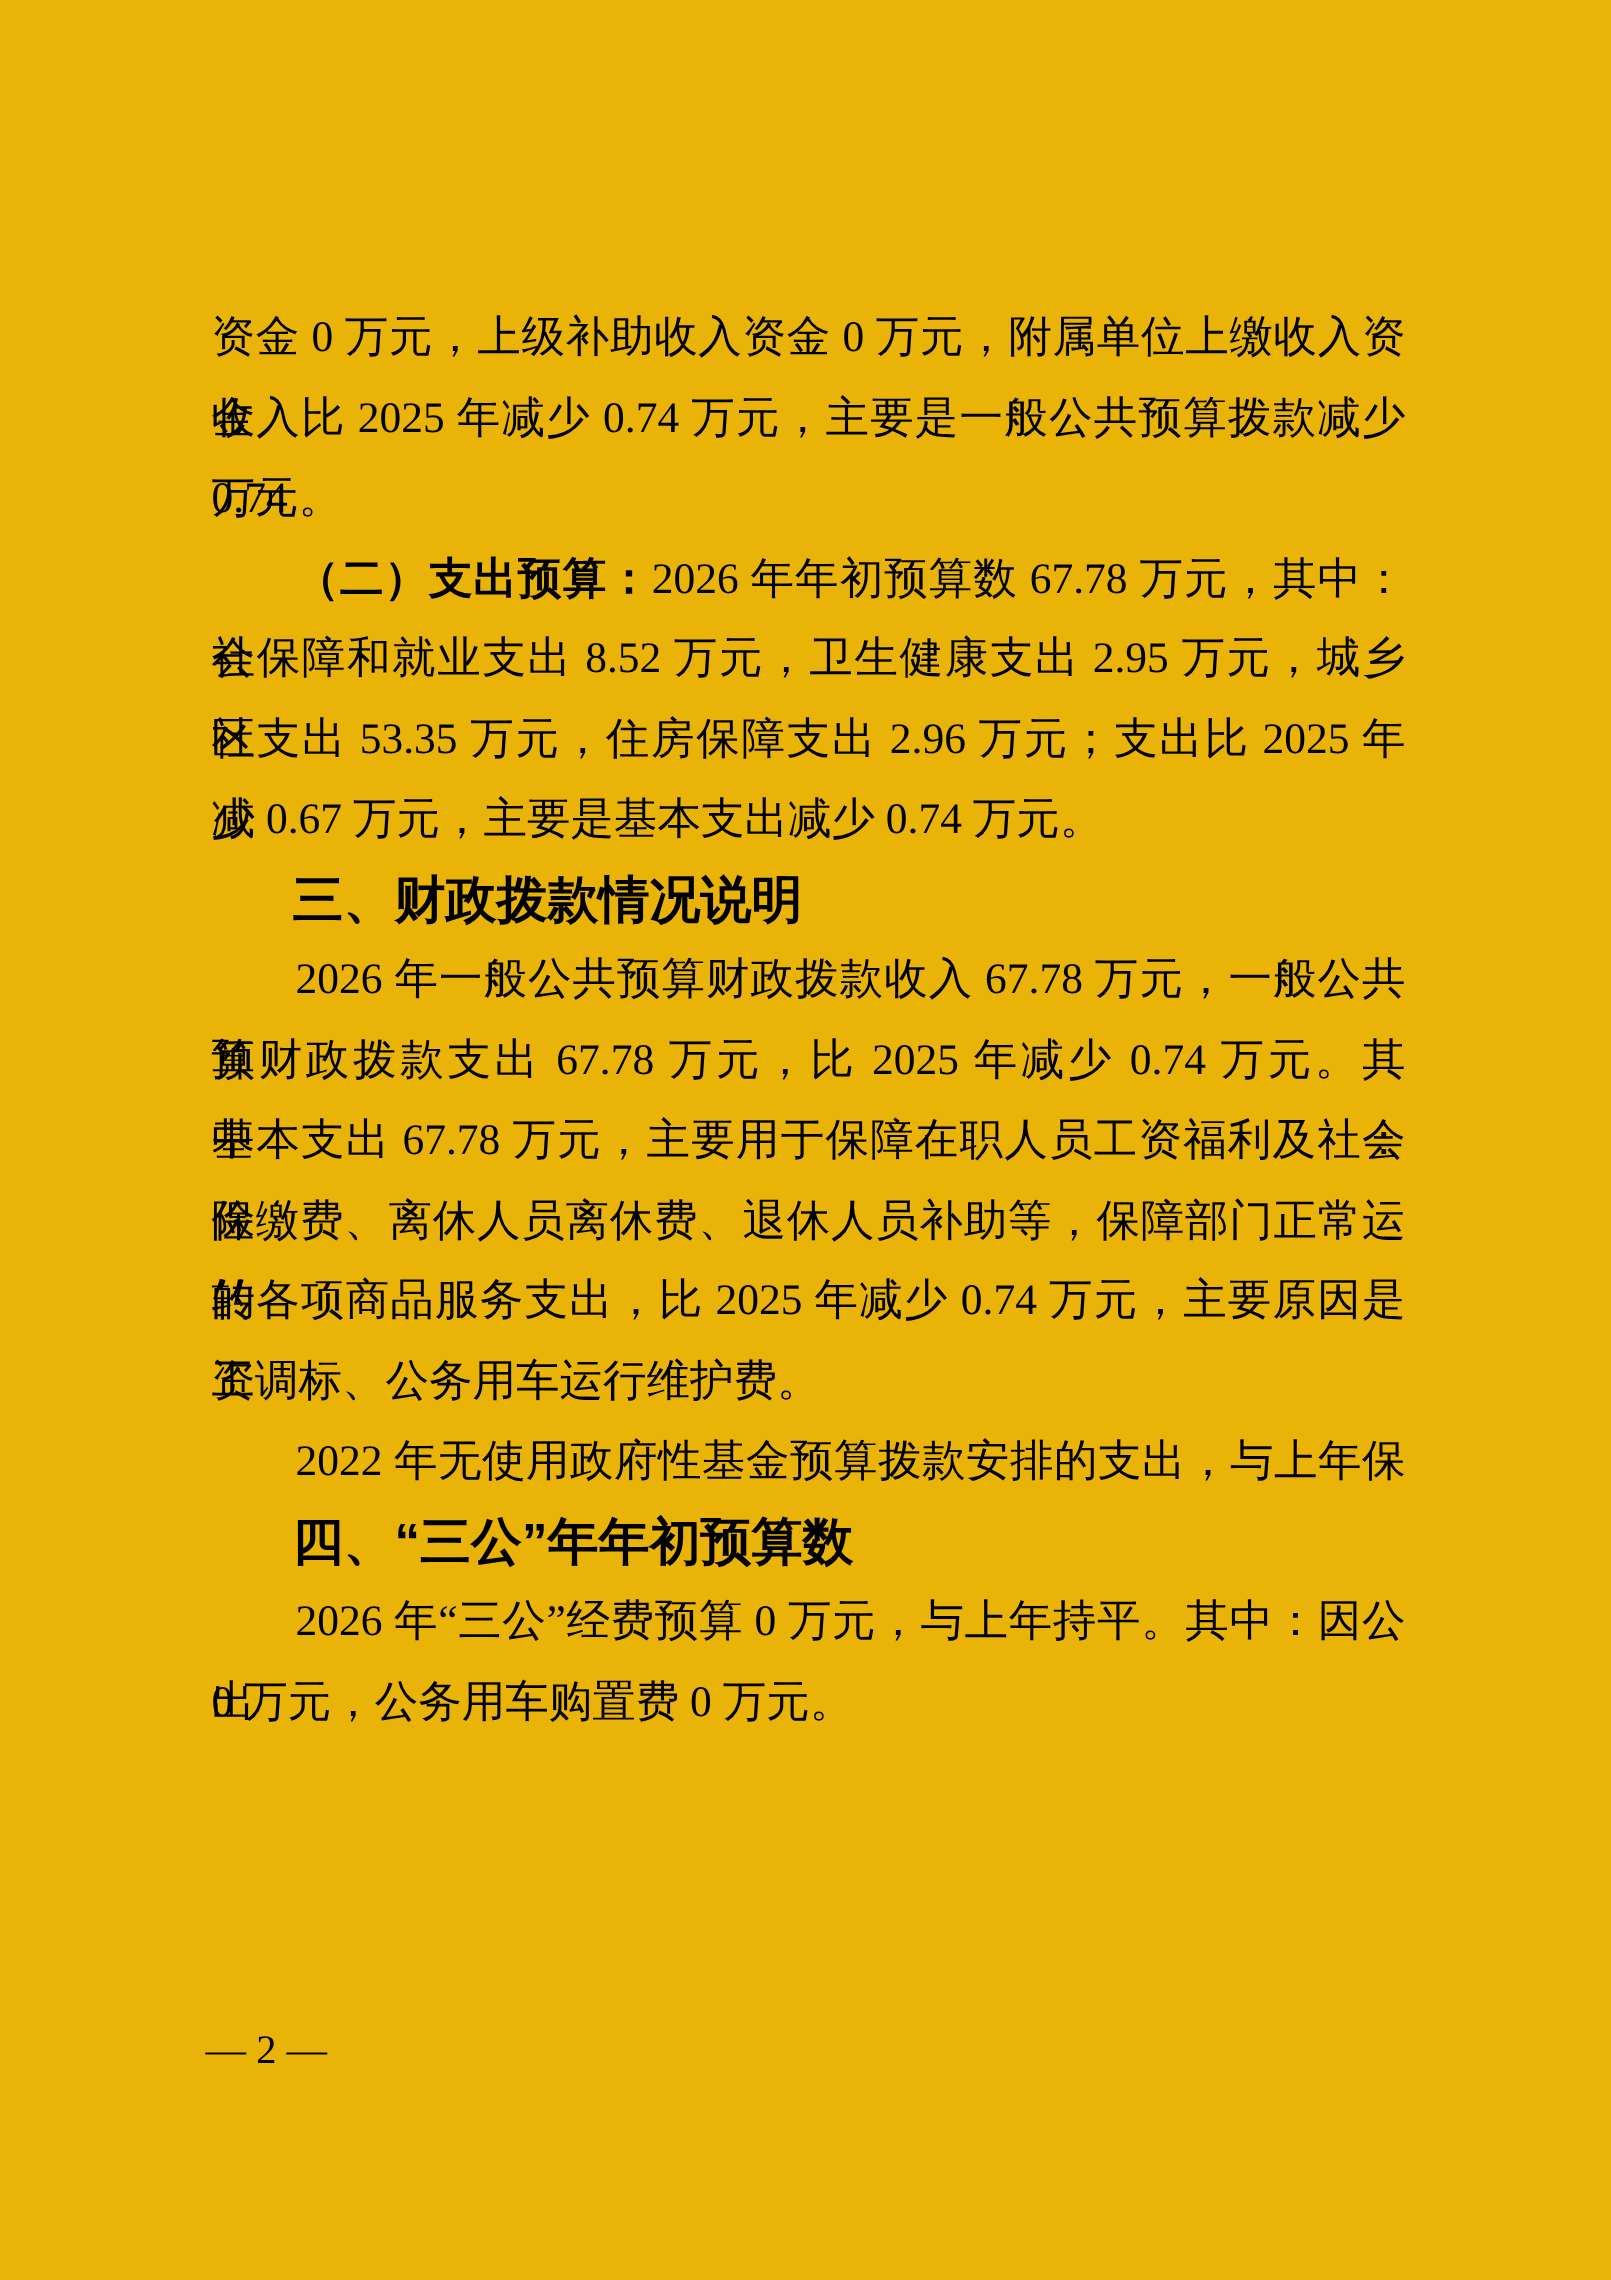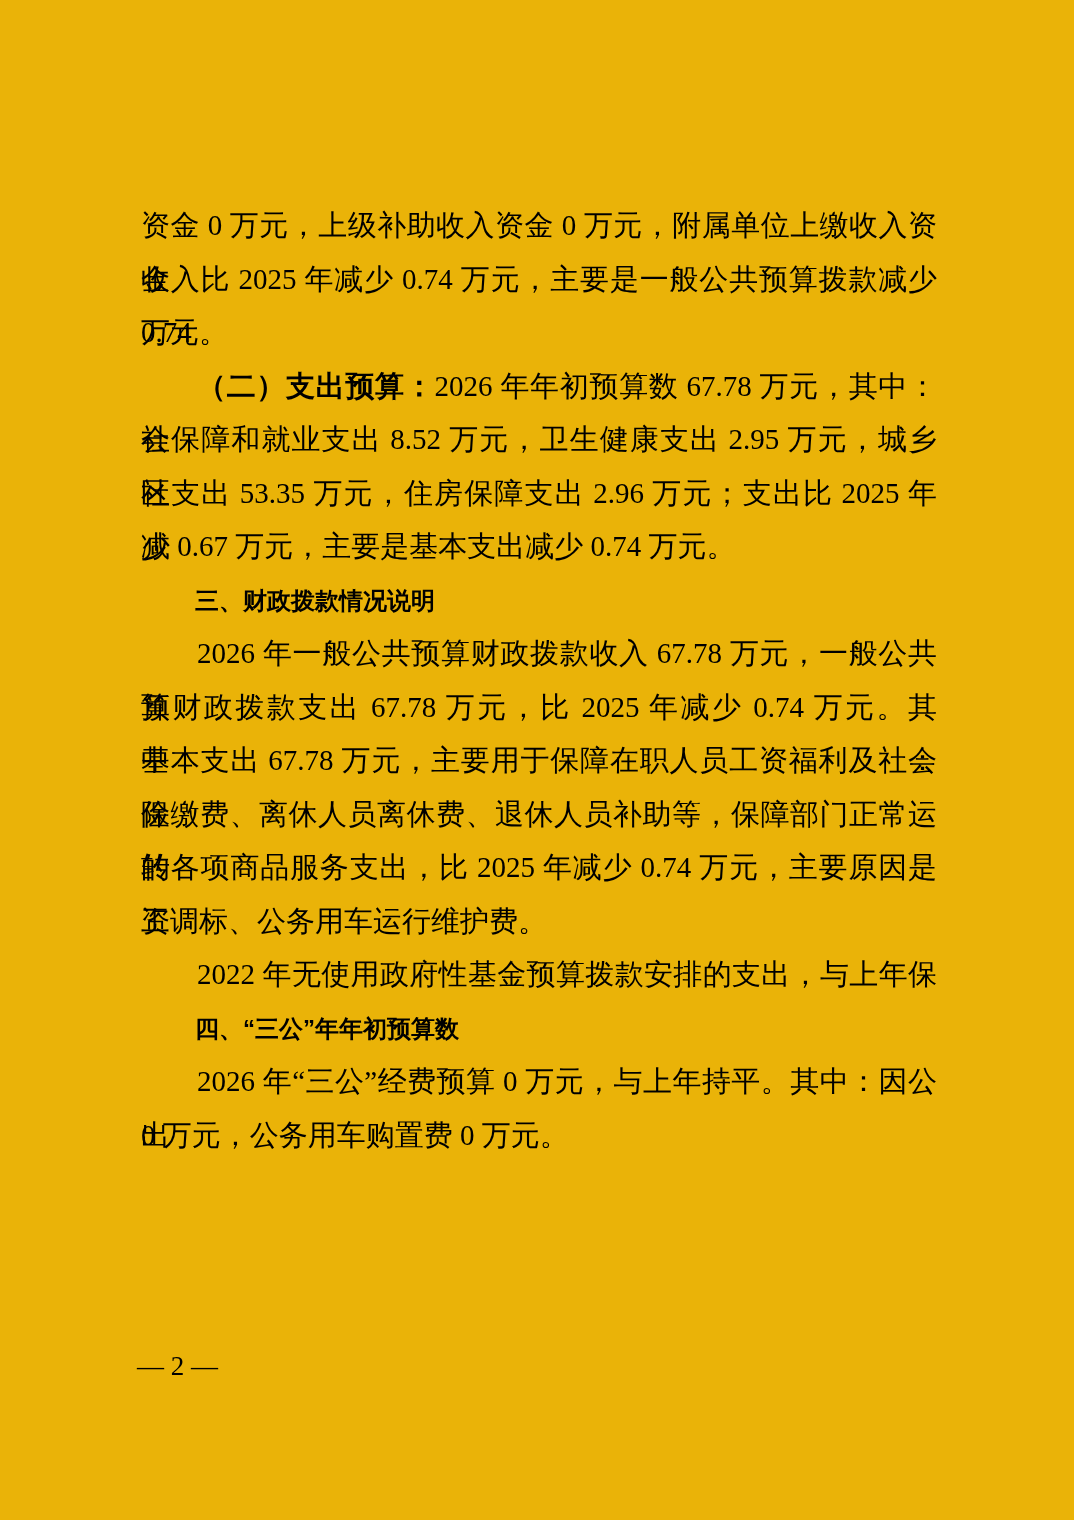--- a/index.html
+++ b/index.html
@@ -46,21 +46,21 @@
     text-align-last: justify;
     text-justify: inter-character;
     white-space: normal;
   }
   .line.indent {
     text-indent: 56px;
   }
   .heading .line {
     font-family: "Liberation Sans", "DejaVu Sans", sans-serif;
     font-weight: 700;
-    font-size: 24px;
+    font-size: 34px;
     text-align: right;
     text-align-last: left;
   }
   .heading .line.indent {
     text-indent: 54px;
   }
   .seg-lead {
     font-weight: 700;
   }
   .page-number {

